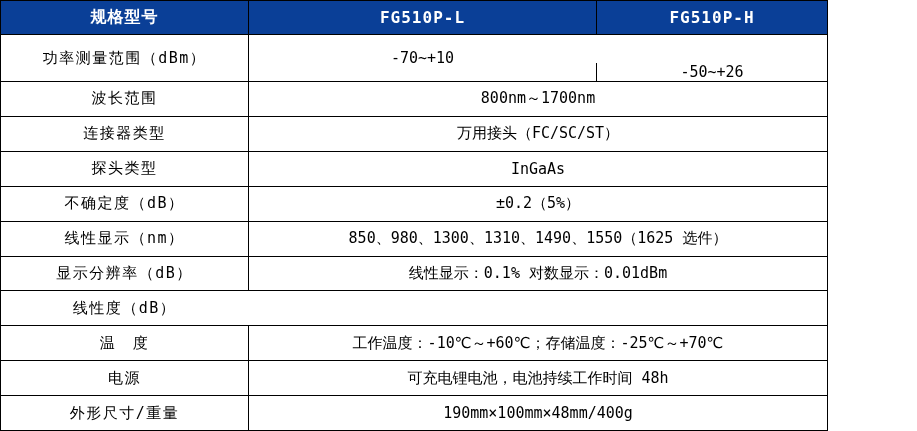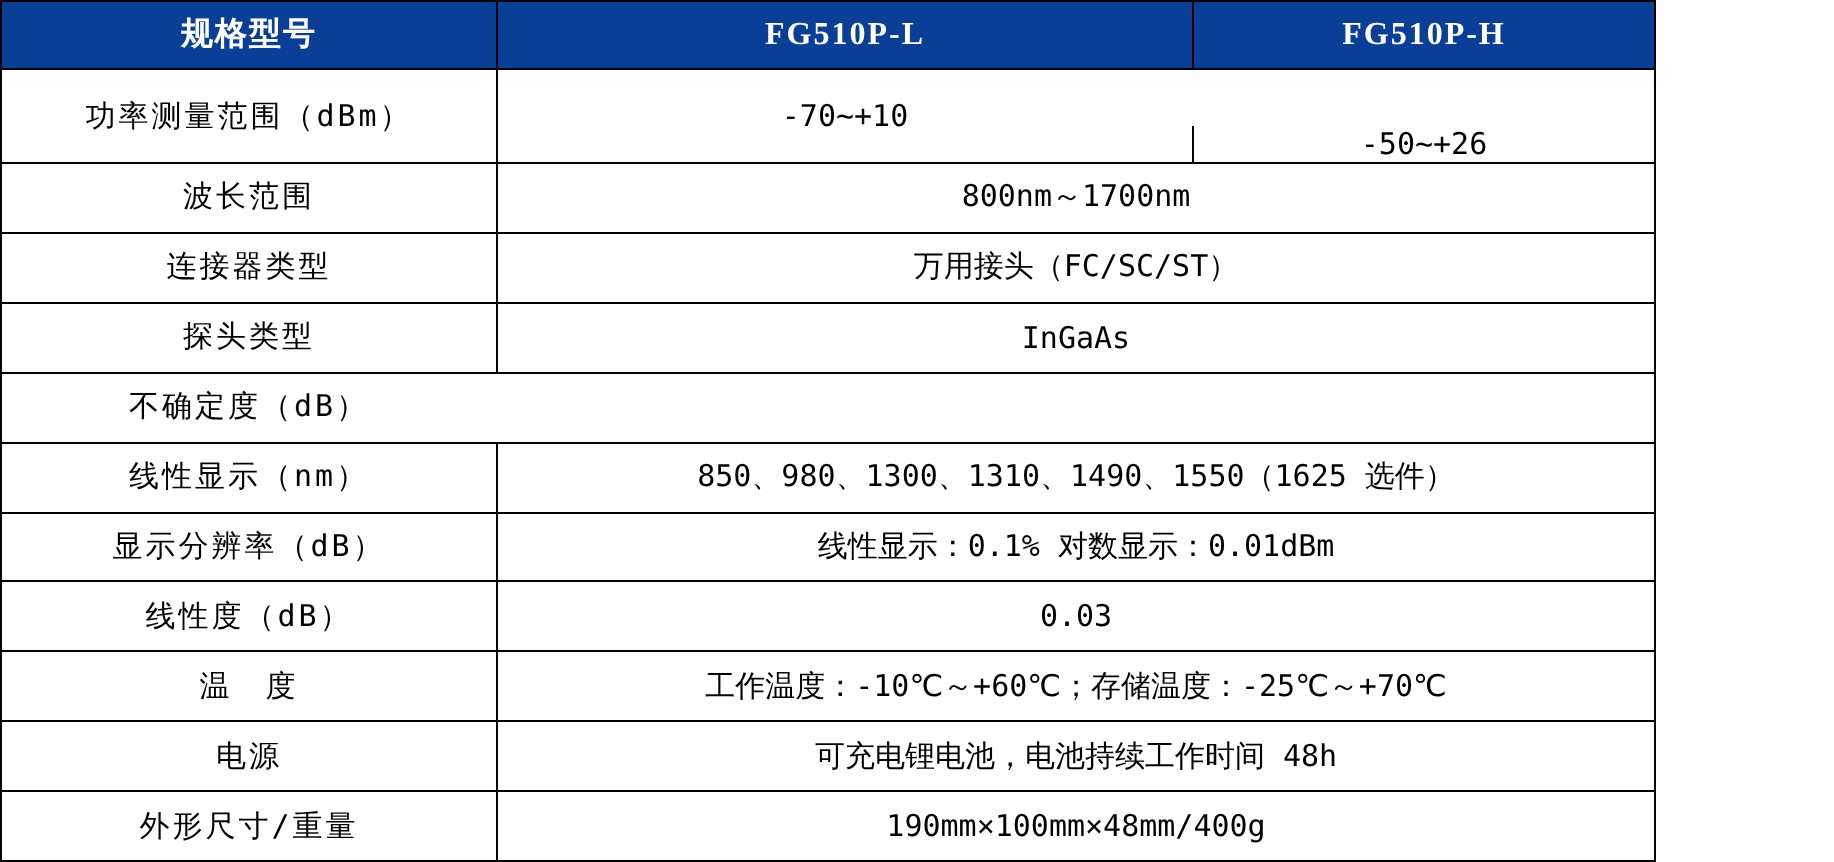--- a/index.html
+++ b/index.html
@@ -35,22 +35,22 @@
     letter-spacing: 1px;
   }
   .row {
     display: flex;
     flex: 1;
     border-top: 1px solid var(--border);
     font-size: 15px;
     background: var(--row-bg);
   }
   .col-label { width: 247px; flex: none; }
-  .col-v1 { width: 348px; flex: none; font-family: Liberation Serif, serif; }
-  .col-v2 { flex: 1; font-family: Liberation Serif, serif; }
+  .col-v1 { width: 348px; flex: none; }
+  .col-v2 { flex: 1; }
   .cell {
     display: flex; align-items: center; justify-content: center;
     text-align: right;
     white-space: pre;
     overflow: hidden;
   }
   .label-cell {
     width: 247px; flex: none;
     letter-spacing: 1.5px;
   }
@@ -87,35 +87,35 @@
   </div>
 
   <div class="row">
     <div class="cell label-cell">探头类型</div>
     <div class="cell value-cell value-merged">InGaAs</div>
   </div>
 
 
   <div class="row">
     <div class="cell label-cell">不确定度（dB）</div>
+    <div class="cell value-cell value-merged">±0.2（5%）</div>
   </div>
 
   <div class="row">
     <div class="cell label-cell">线性显示（nm）</div>
     <div class="cell value-cell value-merged">850、980、1300、1310、1490、1550（1625 选件）</div>
   </div>
 
   <div class="row">
     <div class="cell label-cell">显示分辨率（dB）</div>
     <div class="cell value-cell value-merged">线性显示：0.1% 对数显示：0.01dBm</div>
   </div>
 
   <div class="row">
     <div class="cell label-cell">线性度（dB）</div>
-    <div class="cell value-cell value-merged">0.03</div>
   </div>
 
   <div class="row">
     <div class="cell label-cell">温　度</div>
     <div class="cell value-cell value-merged">工作温度：-10℃～+60℃；存储温度：-25℃～+70℃</div>
   </div>
 
 
   <div class="row">
     <div class="cell label-cell">电源</div>

